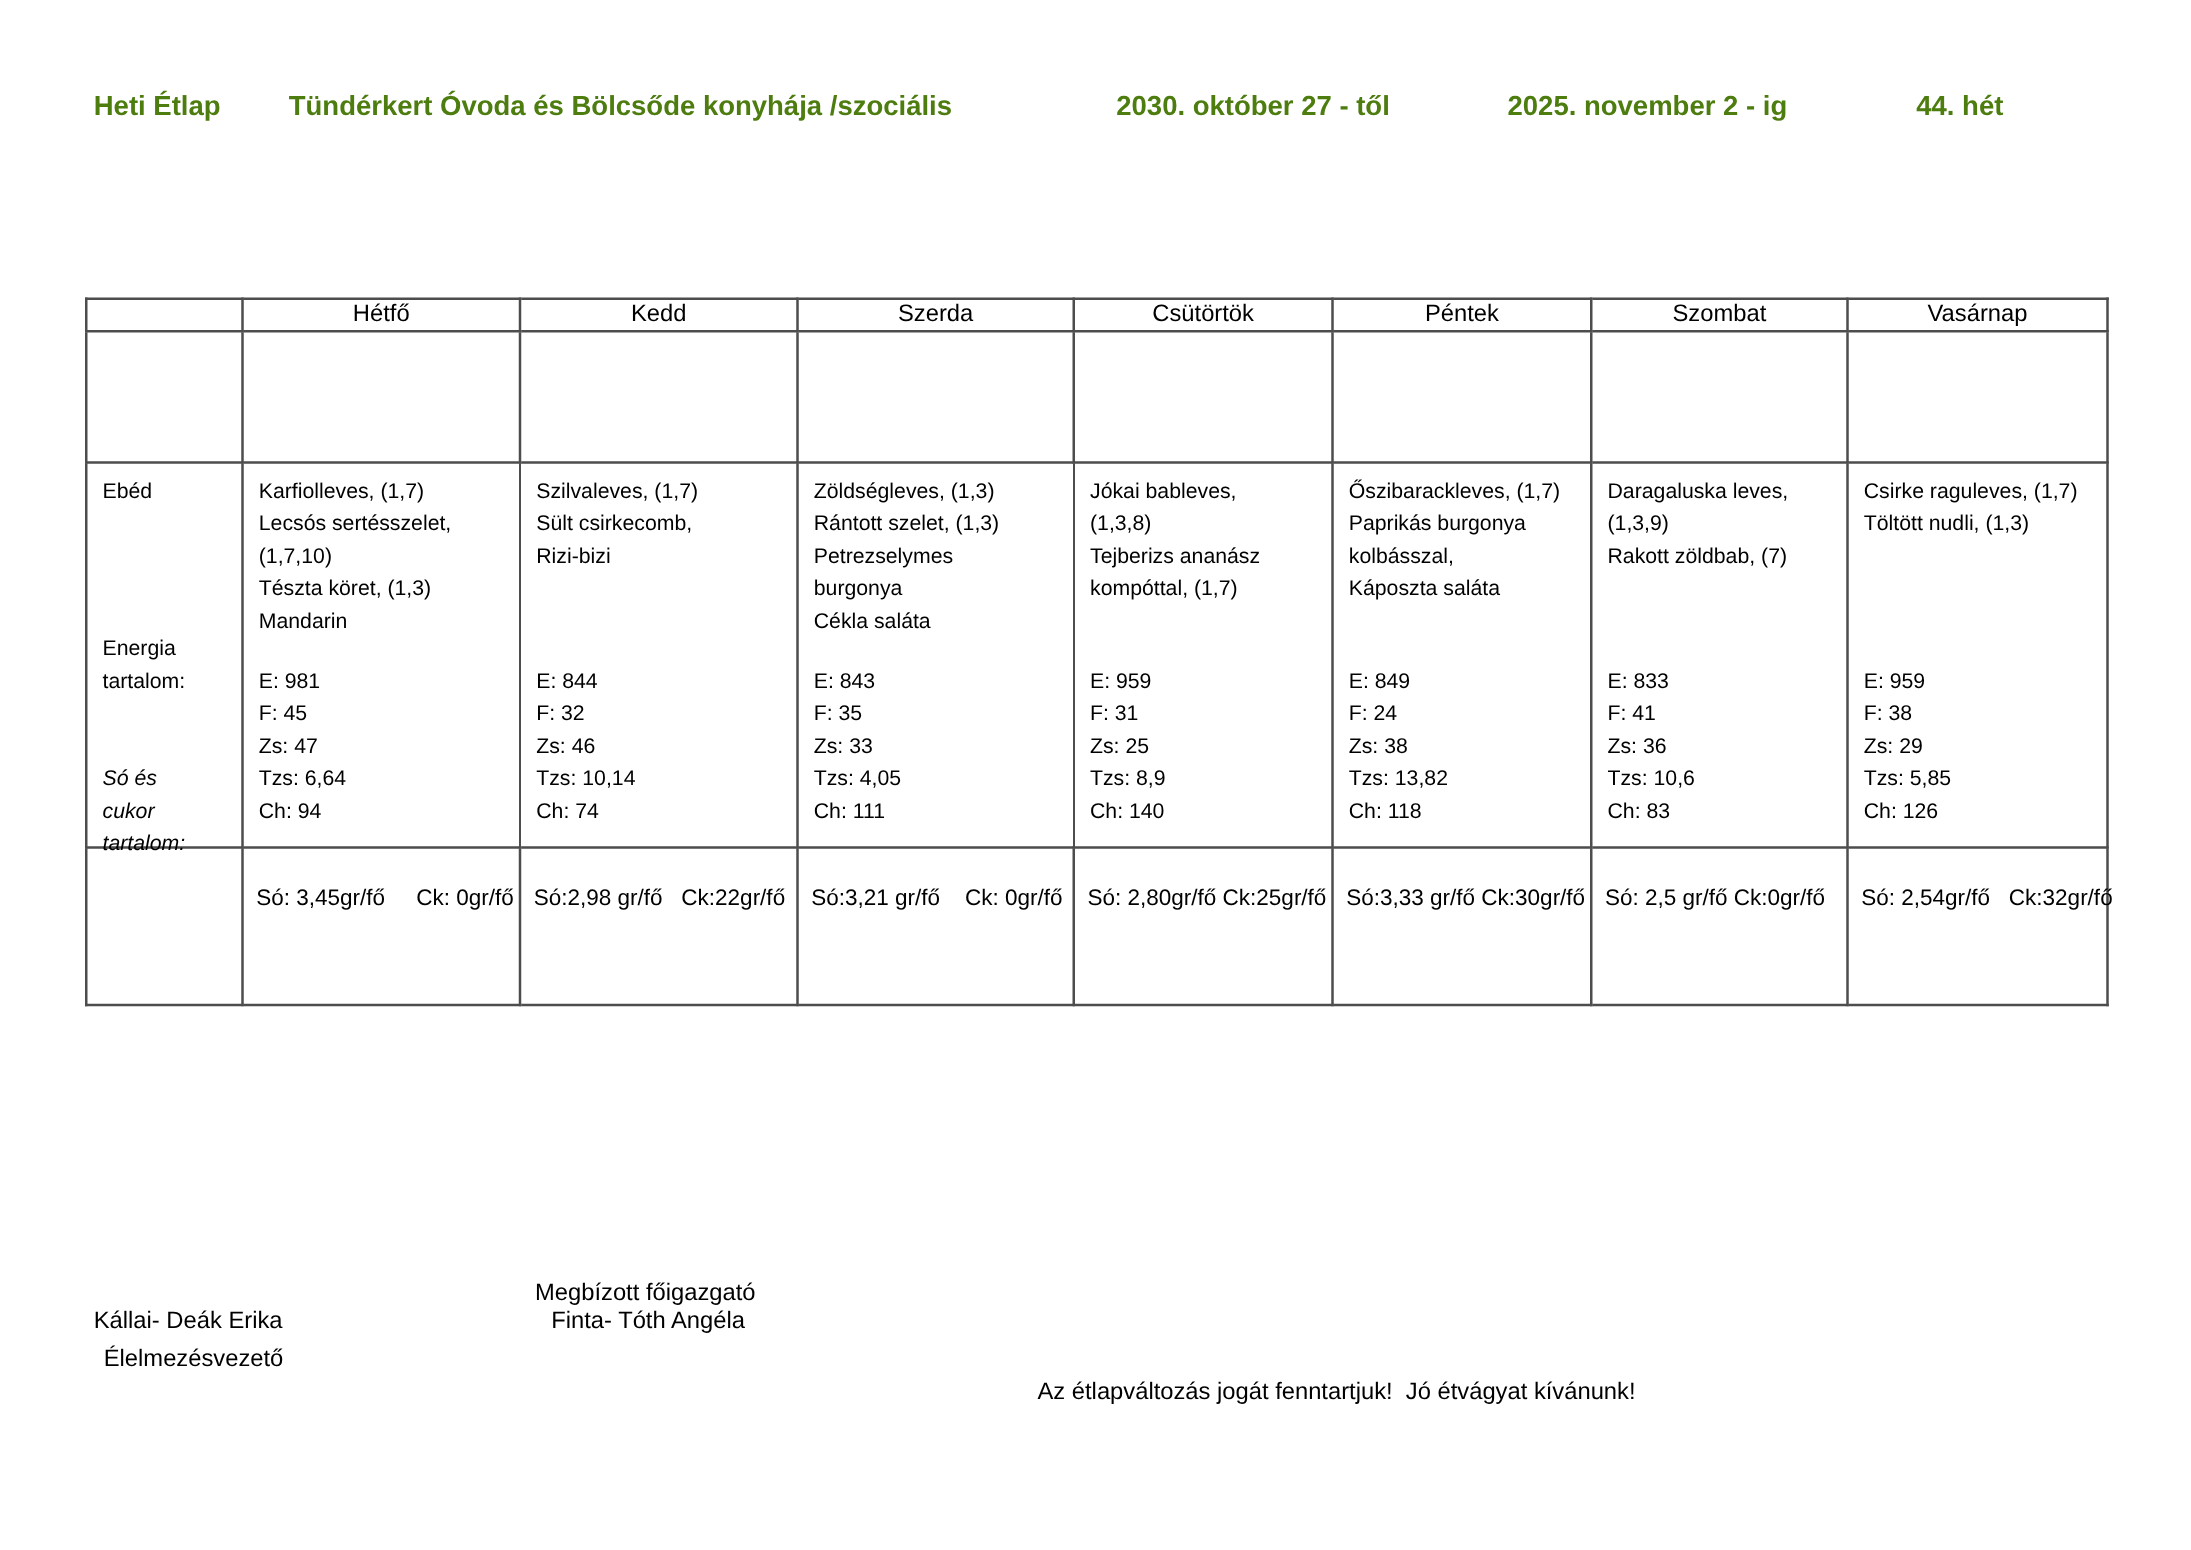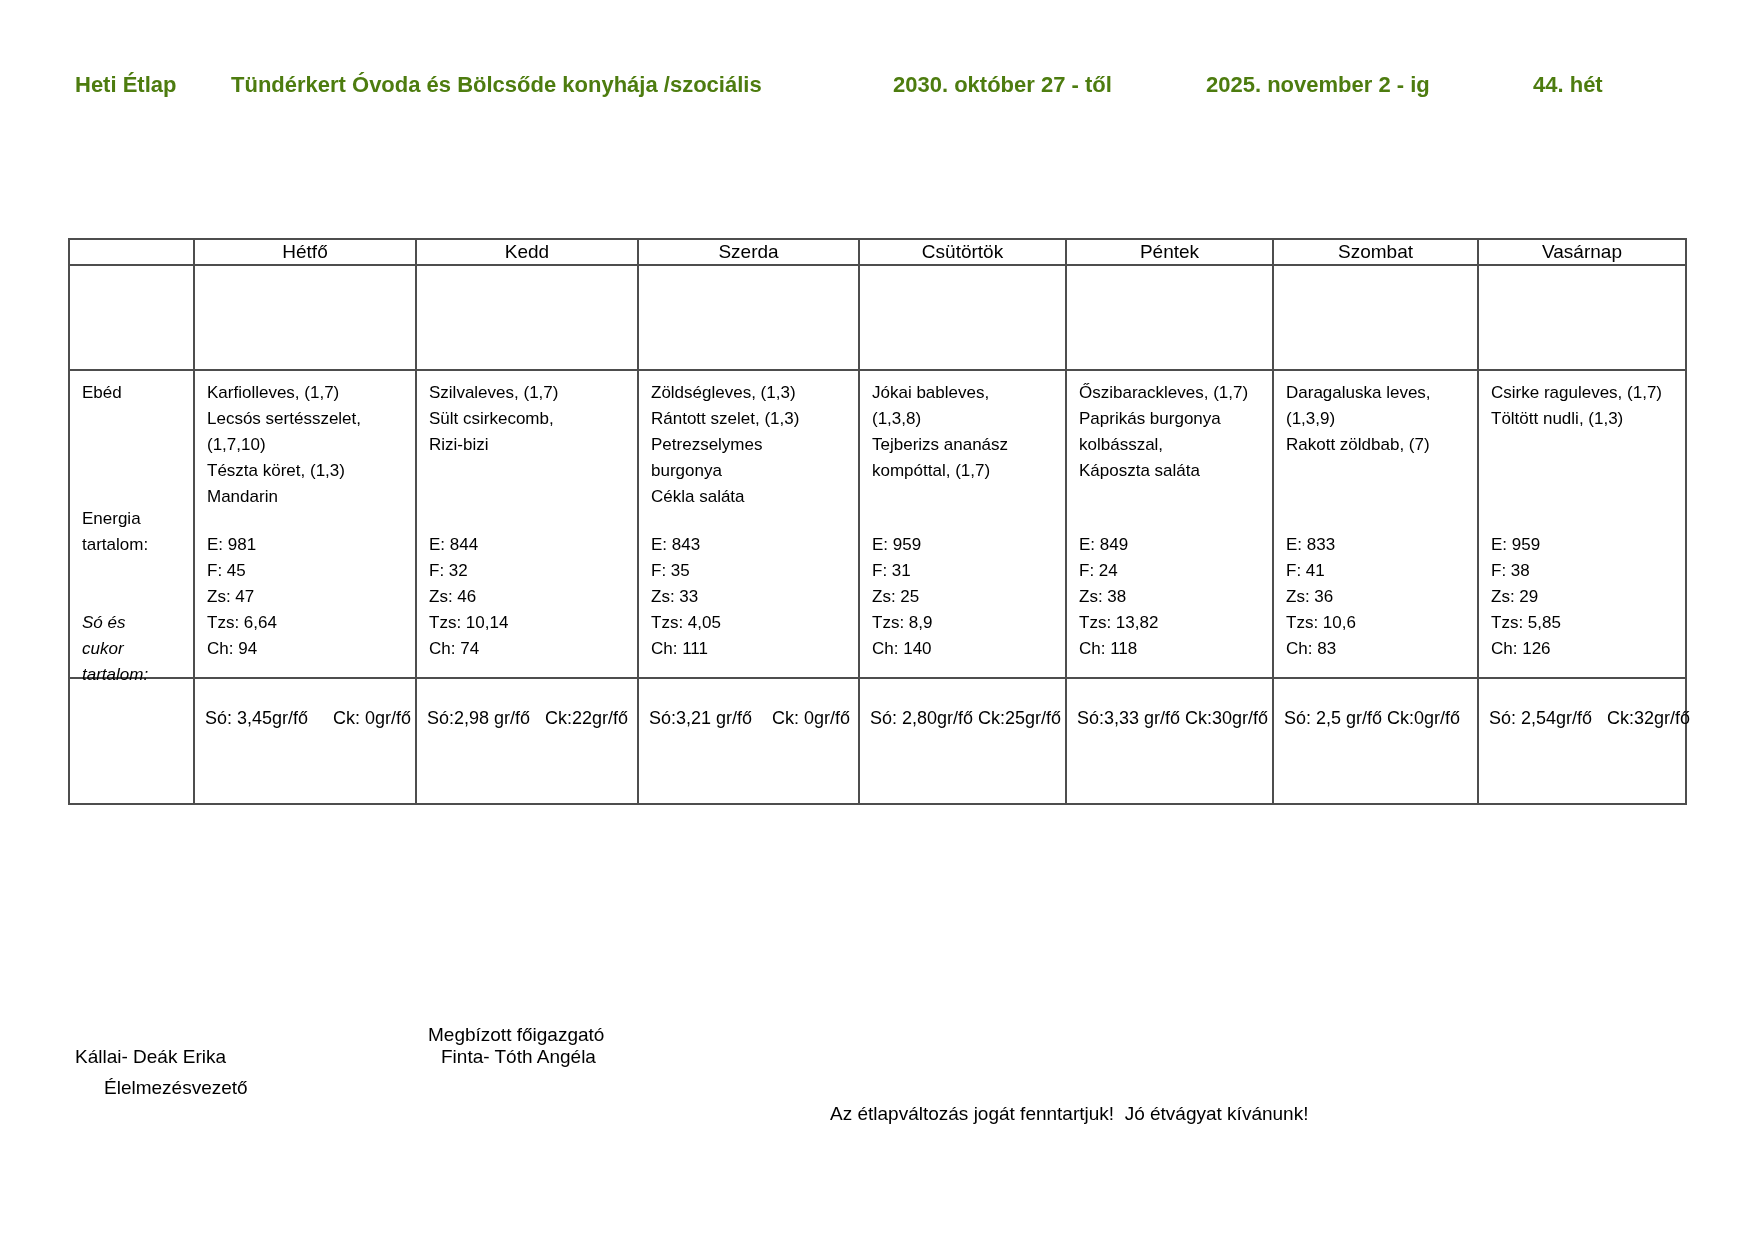--- a/index.html
+++ b/index.html
@@ -61,21 +61,21 @@
   .lbl-ebed    { top:9px;   }
   .lbl-energia { top:135px; }
   .lbl-so      { top:239px;font-style:italic; }
 
   
   .doc-footer div {
     position:absolute; font-size:19px;
     white-space:pre; color:#000;
   }
   .f-name1 { left:75px;  top:1046px; }
-  .f-role1 { left:83px;  top:1077px;margin-left:21px; }
+  .f-role1 { left:83px;  top:1077px; }
   .f-name2 { left:441px; top:1046px; }
   .f-role2 { left:428px; top:1024px; }
   .f-note  { left:830px; top:1103px; font-size:19.5px; }
 </style>
 </head>
 <body>
 
 <div class="page">
 
   <div class="doc-header">

